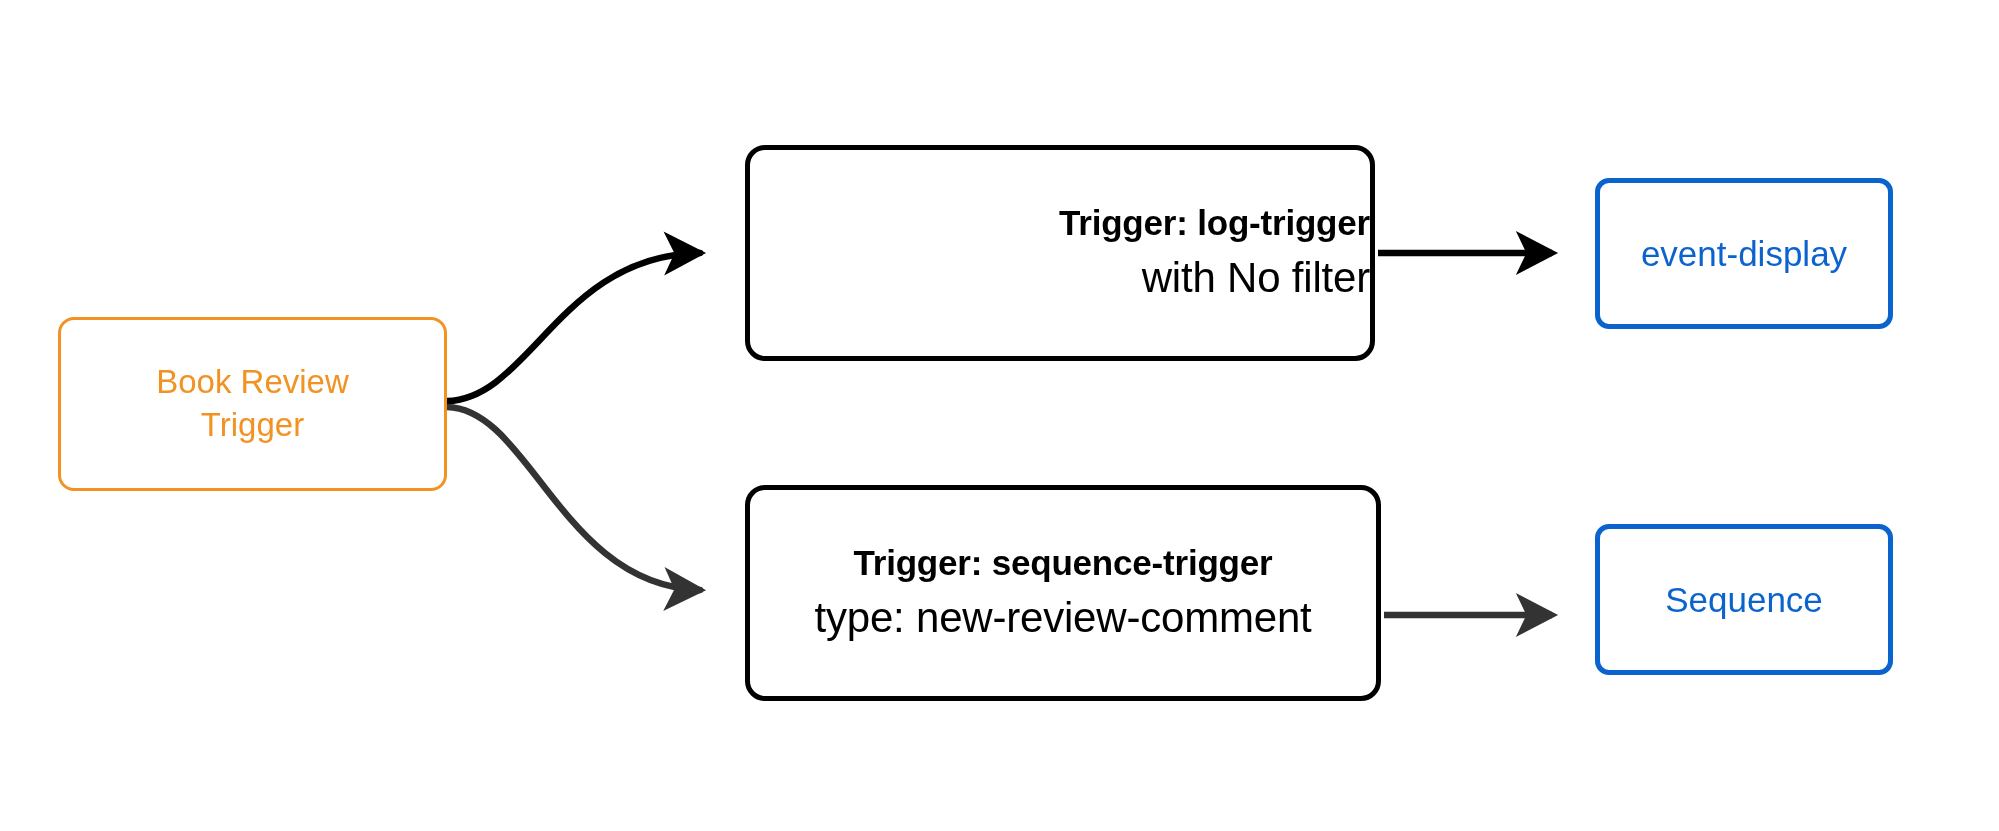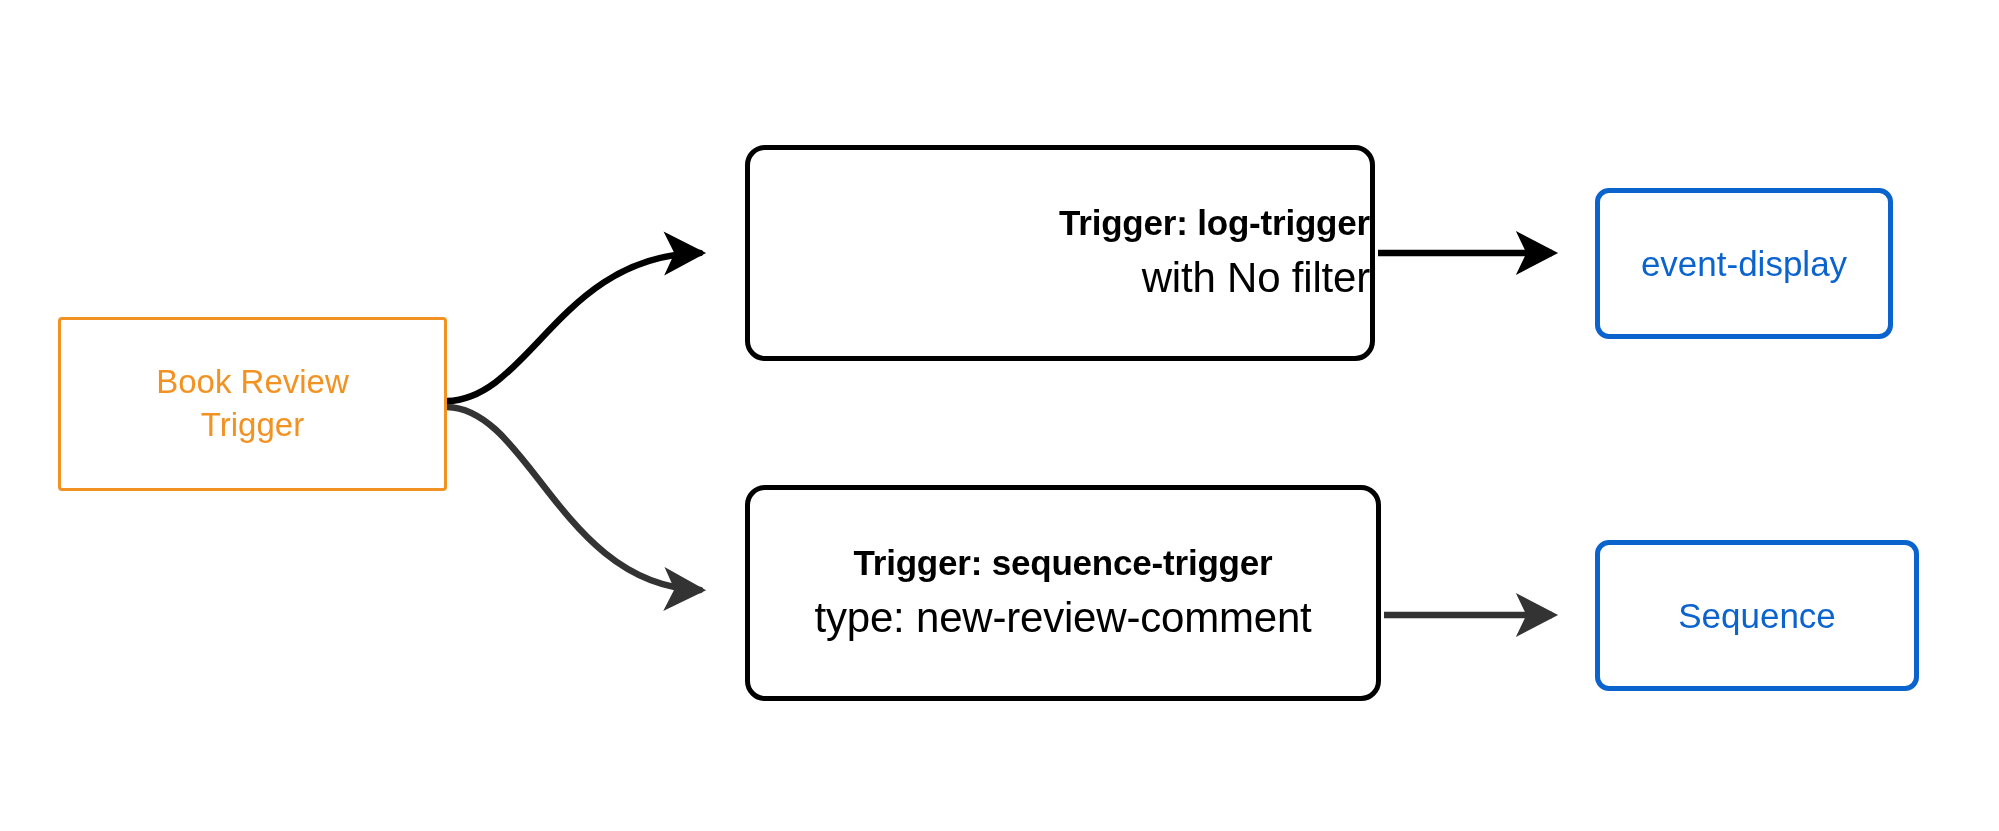--- a/index.html
+++ b/index.html
@@ -37,21 +37,21 @@
     text-align: center;
     line-height: 1.30;
   }
   
   .node-broker {
     left: 58px;
     top: 317px;
     width: 389px;
     height: 174px;
     border: 3px solid #F29222;
-    border-radius: 4px;
+    border-radius: 16px;
     color: #F29222;
     font-size: 33px;
   }
   .node-broker .line {
     display: block;
     white-space: nowrap;
   }
   
   .node-trigger {
     border: 5px solid #000000;
@@ -89,26 +89,25 @@
     border: 5px solid #0B63CE;
     border-radius: 14px;
     color: #0B63CE;
     font-size: 35px;
   }
   .node-dest-top {
     left: 1595px;
     top: 178px;
     width: 298px;
     height: 151px;
-    margin-top: 10px;
   }
   .node-dest-bottom {
     left: 1595px;
-    top: 540px;
-    width: 324px;
+    top: 524px;
+    width: 298px;
     height: 151px;
   }
   .dest-label {
     white-space: nowrap;
   }
 </style>
 </head>
 <body>
 
 <div id="canvas">

